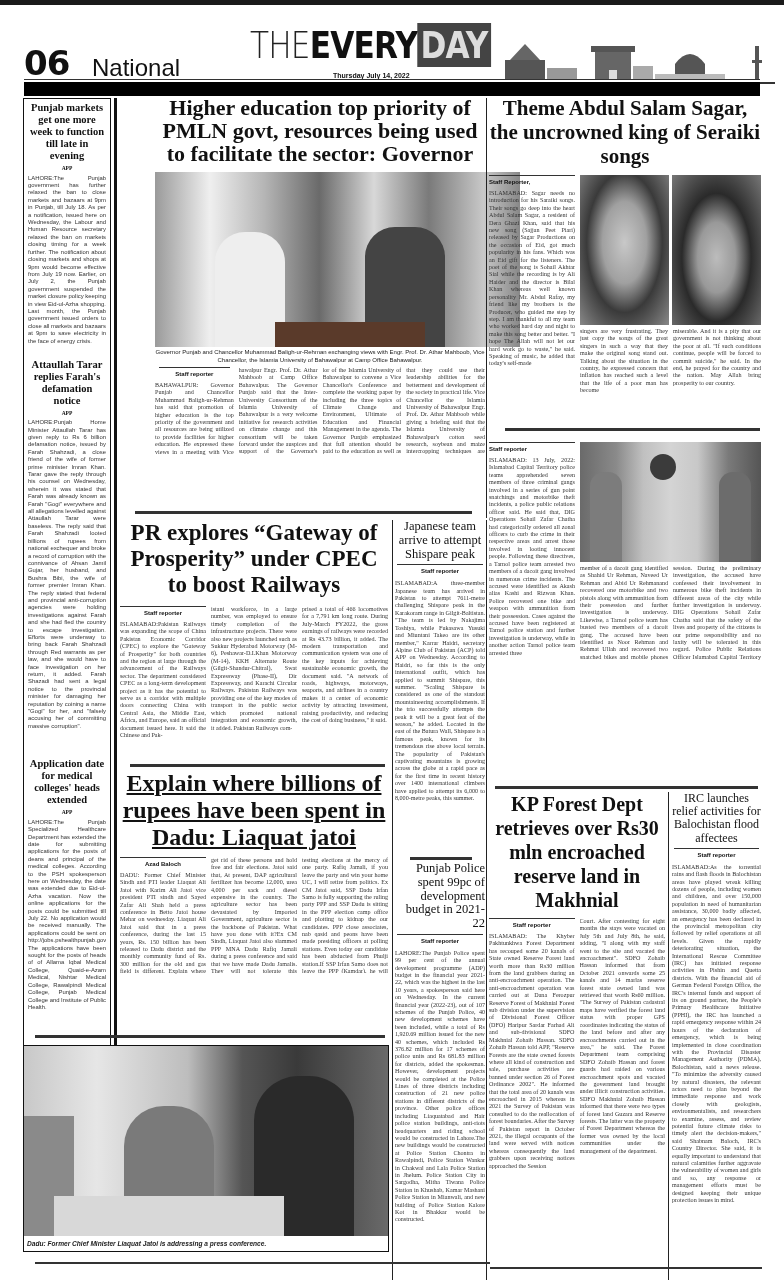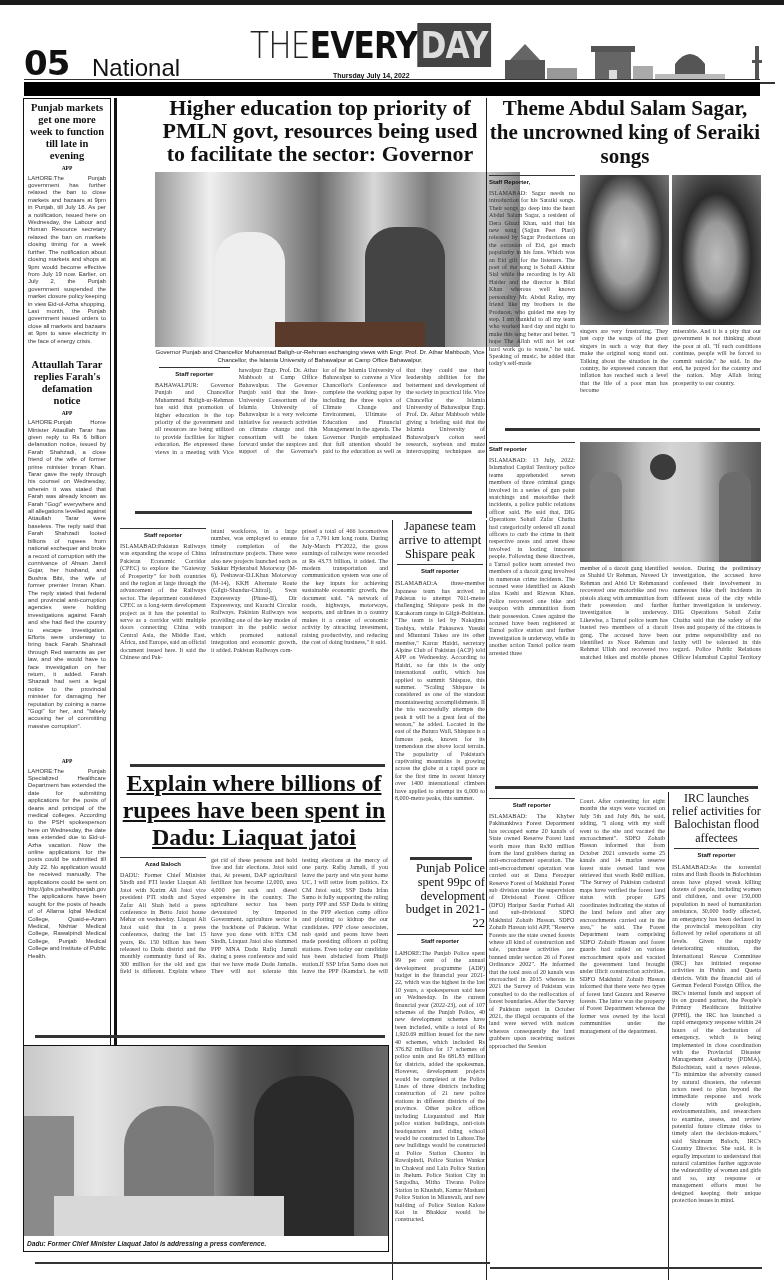--- a/index.html
+++ b/index.html
@@ -30,21 +30,21 @@
   .rule { position: absolute; height: 3px; background: #333; }
   .vrule { position: absolute; width: 1px; background: #222; }
   .box { position: absolute; border: 1px solid #111; }
 </style>
 </head>
 <body>
 
 <div class="topbar"></div>
 
 <div class="masthead">
-  <div class="pagenum">05</div>
+  <div class="pagenum">06</div>
   <div class="section">National</div>
   <div class="logo">
     <span class="the">THE</span><span class="every">EVERY</span><span class="day">DAY</span>
   </div>
   <div class="date">Thursday July 14, 2022</div>
   <svg class="skyline" viewBox="0 0 270 44">
     <rect x="0" y="20" width="40" height="24" fill="#555"></rect>
     <polygon points="5,20 20,4 35,20" fill="#666"></polygon>
     <rect x="42" y="28" width="30" height="16" fill="#999"></rect>
     <rect x="90" y="10" width="36" height="34" fill="#666"></rect>
@@ -65,20 +65,21 @@
     <div class="sh" style="font-size:10.5px;">Punjab markets get one more week to function till late in evening</div>
     <div class="sh" style="font-size:5.5px; margin:3px 0;">APP</div>
     <div class="bodys" style="height:178px; overflow:hidden;">LAHORE:The Punjab government has further relaxed the ban to close markets and bazaars at 9pm in Punjab, till July 18. As per a notification, issued here on Wednesday, the Labour and Human Resource secretary relaxed the ban on markets closing timing for a week further. The notification about closing markets and shops at 9pm would become effective from July 19 now. Earlier, on July 2, the Punjab government suspended the market closure policy keeping in view Eid-ul-Azha shopping. Last month, the Punjab government issued orders to close all markets and bazaars at 9pm to save electricity in the face of energy crisis.</div>
   </div>
   <div style="margin-top:6px;">
     <div class="sh" style="font-size:10.5px;">Attaullah Tarar replies Farah's defamation notice</div>
     <div class="sh" style="font-size:5.5px; margin:3px 0;">APP</div>
     <div class="bodys" style="height:333px; overflow:hidden;">LAHORE:Punjab Home Minister Attaullah Tarar has given reply to Rs 6 billion defamation notice, issued by Farah Shahzadi, a close friend of the wife of former prime minister Imran Khan. Tarar gave the reply through his counsel on Wednesday, wherein it was stated that Farah was already known as Farah "Gogi" everywhere and all allegations levelled against Attaullah Tarar were baseless. The reply said that Farah Shahzadi looted billions of rupees from national exchequer and broke a record of corruption with the connivance of Ahsan Jamil Gujar, her husband, and Bushra Bibi, the wife of former premier Imran Khan. The reply stated that federal and provincial anti-corruption agencies were holding investigations against Farah and she had fled the country to escape investigation. Efforts were underway to bring back Farah Shahzadi through Red warrants as per law, and she would have to face investigation on her return, it added. Farah Shazadi had sent a legal notice to the provincial minister for damaging her reputation by coining a name "Gogi" for her, and "falsely accusing her of committing massive corruption".</div>
   </div>
   <div style="margin-top:6px;">
+    <div class="sh" style="font-size:10.5px;">Application date for medical colleges' heads extended</div>
     <div class="sh" style="font-size:5.5px; margin:3px 0;">APP</div>
     <div class="bodys" style="height:215px; overflow:hidden;">LAHORE:The Punjab Specialized Healthcare Department has extended the date for submitting applications for the posts of deans and principal of the medical colleges. According to the PSH spokesperson here on Wednesday, the date was extended due to Eid-ul-Azha vacation. Now the online applications for the posts could be submitted till July 22. No application would be received manually. The applications could be sent on http://jobs.pshealthpunjab.gov.pk. The applications have been sought for the posts of heads of of Allama Iqbal Medical College, Quaid-e-Azam Medical, Nishtar Medical College, Rawalpindi Medical College, Punjab Medical College and Institute of Public Health.</div>
   </div>
 </div>
 <div class="vrule" style="left:114px; top:98px; height:1060px; width:3px; background:#111;"></div>
 
 <div style="position:absolute; left:120px; top:96px; width:365px;padding-left:35px;">
   <div class="hl" style="font-size:22px; line-height:23px;">Higher education top priority of PMLN govt, resources being used to facilitate the sector: Governor</div>
   <div class="photo" style="width:365px; height:175px; margin-top:7px; background:linear-gradient(90deg,#9a9a9a 0%,#efefef 15%,#b5b5b5 30%,#6a6a6a 45%,#d8d8d8 60%,#7a7a7a 75%,#c8c8c8 90%,#888 100%);">
     <div style="position:absolute; left:60px; top:60px; width:70px; height:115px; background:#eee; border-radius:30px 30px 0 0;"></div>
@@ -124,20 +125,21 @@
         <div>
             <div class="body" style="height:74px;">miserable. And it is a pity that our government is not thinking about the poor at all. "If such conditions continue, people will be forced to commit suicide," he said. In the end, he prayed for the country and the nation. May Allah bring prosperity to our country.</div>
           </div>
       </div>
     </div>
   </div>
 </div>
 <div class="rule" style="left:505px; top:428px; width:255px;"></div>
 
 <div style="position:absolute; left:120px; top:520px; width:268px;">
+  <div class="hl" style="font-size:23px; line-height:26px;">PR explores “Gateway of Prosperity” under CPEC to boost Railways</div>
   <div class="cols" style="margin-top:8px;">
     <div>
       <div class="by" style="margin:0 0 2px;">Staff reporter</div>
       <div class="body" style="height:130px; overflow:hidden;">ISLAMABAD:Pakistan Railways was expanding the scope of China Pakistan Economic Corridor (CPEC) to explore the "Gateway of Prosperity" for both countries and the region at large through the advancement of the Railways sector. The department considered CPEC as a long-term development project as it has the potential to serve as a corridor with multiple doors connecting China with Central Asia, the Middle East, Africa, and Europe, said an official document issued here. It said the Chinese and Pak-</div>
     </div>
     <div>
         <div class="body" style="height:142px; overflow:hidden;">istani workforce, in a large number, was employed to ensure timely completion of the infrastructure projects. There were also new projects launched such as Sukkur Hyderabad Motorway (M-6), Peshawar-D.I.Khan Motorway (M-14), KKH Alternate Route (Gilgit-Shandur-Chitral), Swat Expressway (Phase-II), Dir Expressway, and Karachi Circular Railways. Pakistan Railways was providing one of the key modes of transport in the public sector which promoted national integration and economic growth, it added. Pakistan Railways com-</div>
       </div>
     <div>
         <div class="body" style="height:142px; overflow:hidden;">prised a total of 466 locomotives for a 7,791 km long route. During July-March FY2022, the gross earnings of railways were recorded at Rs 43.73 billion, it added. The modern transportation and communication system was one of the key inputs for achieving sustainable economic growth, the document said. "A network of roads, highways, motorways, seaports, and airlines in a country makes it a center of economic activity by attracting investment, raising productivity, and reducing the cost of doing business," it said.</div>
@@ -208,20 +210,21 @@
 </div>
 <div class="rule" style="left:35px; top:1262px; width:455px; height:2px;"></div>
 
 <div style="position:absolute; left:395px; top:862px; width:90px;">
   <div class="sub" style="font-size:12.5px;text-align:right;">Punjab Police spent 99pc of development budget in 2021-22</div>
   <div class="by" style="margin:3px 2px;">Staff reporter</div>
   <div class="body" style="height:330px; overflow:hidden;">LAHORE:The Punjab Police spent 99 per cent of the annual development programme (ADP) budget in the financial year 2021-22, which was the highest in the last 10 years, a spokesperson said here on Wednesday. In the current financial year (2022-23), out of 107 schemes of the Punjab Police, 40 new development schemes have been included, while a total of Rs 1,920.69 million issued for the new 40 schemes, which included Rs 376.82 million for 17 schemes of police units and Rs 681.83 million for districts, added the spokesman. However, development projects would be completed at the Police Lines of three districts including construction of 21 new police stations in different districts of the province. Other police offices including Liaquatabad and Hair police station buildings, anti-riots headquarters and riding school would be constructed in Lahore.The new buildings would be constructed at Police Station Chontra in Rawalpindi, Police Station Wankar in Chakwal and Lala Police Station in Jhelum. Police Station City in Sargodha, Mitha Tiwana Police Station in Khushab, Kamar Mashani Police Station in Mianwali, and new building of Police Station Kalore Kot in Bhakkar would be constructed.</div>
 </div>
 
 <div style="position:absolute; left:489px; top:792px; width:176px;">
+  <div class="hl" style="font-size:20px; line-height:24px;">KP Forest Dept retrieves over Rs30 mln encroached reserve land in Makhnial</div>
   <div class="cols" style="margin-top:6px;">
     <div>
       <div class="by" style="margin:0 0 2px;">Staff reporter</div>
       <div class="body" style="height:310px; overflow:hidden;">ISLAMABAD: The Khyber Pakhtunkhwa Forest Department has recouped some 20 kanals of State owned Reserve Forest land worth more than Rs30 million from the land grabbers during an anti-encroachment operation. The anti-encroachment operation was carried out at Dana Ferozpur Reserve Forest of Makhnial Forest sub division under the supervision of Divisional Forest Officer (DFO) Haripur Sardar Farhad Ali and sub-divisional SDFO Makhnial Zohaib Hassan. SDFO Zohaib Hassan told APP, "Reserve Forests are the state owned forests where all kind of construction and sale, purchase activities are banned under section 26 of Forest Ordinance 2002". He informed that the total area of 20 kanals was encroached in 2015 whereas in 2021 the Survey of Pakistan was consulted to do the reallocation of forest boundaries. After the Survey of Pakistan report in October 2021, the illegal occupants of the land were served with notices whereas consequently the land grabbers upon receiving notices approached the Session</div>
     </div>
     <div>
         <div class="body" style="height:322px; overflow:hidden;">Court. After contesting for eight months the stays were vacated on July 5th and July 8th, he said, adding, "I along with my staff went to the site and vacated the encroachment". SDFO Zohaib Hassan informed that from October 2021 onwards some 25 kanals and 14 marlas reserve forest state owned land was retrieved that worth Rs60 million. "The Survey of Pakistan cadastral maps have verified the forest land status with proper GPS coordinates indicating the status of the land before and after any encroachments carried out in the area," he said. The Forest Department team comprising SDFO Zohaib Hassan and forest guards had raided on various encroachment spots and vacated the government land brought under illicit construction activities. SDFO Makhnial Zohaib Hassan informed that there were two types of forest land Guzara and Reserve forests. The latter was the property of Forest Department whereas the former was owned by the local communities under the management of the department.</div>
       </div>
   </div>
 </div>

